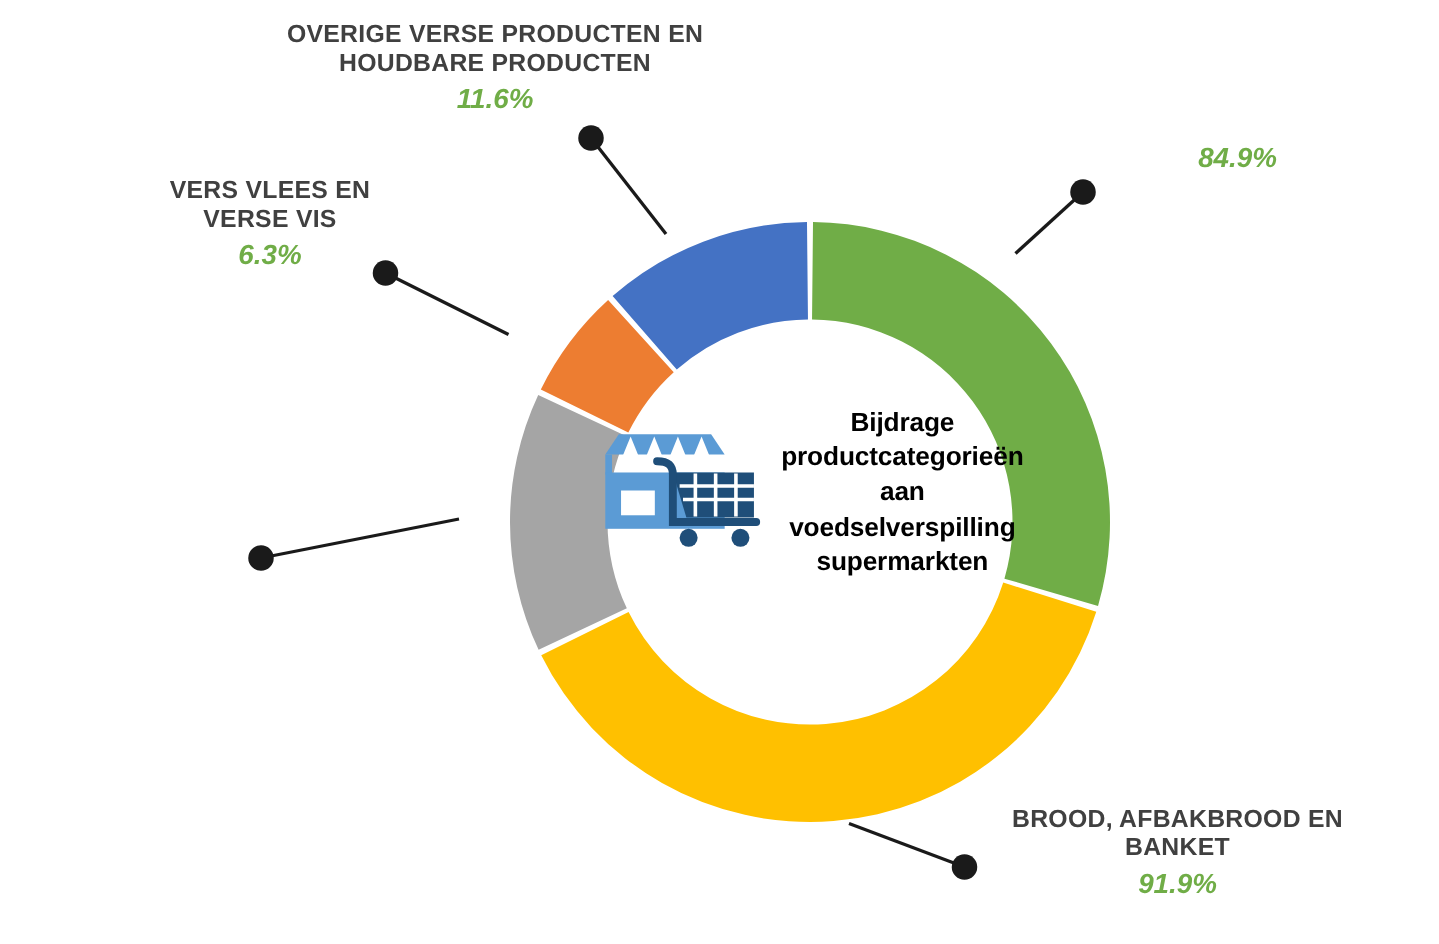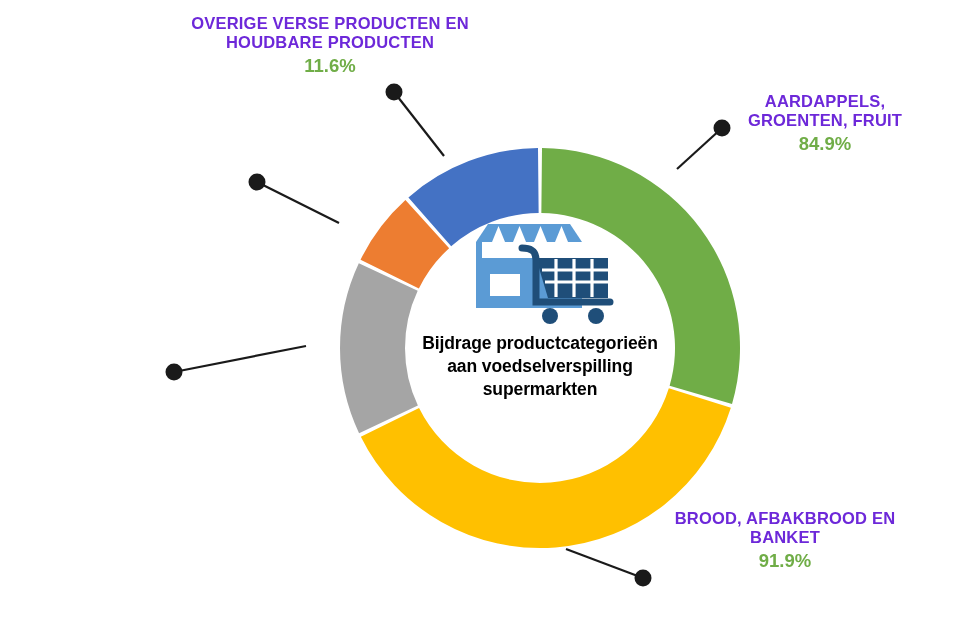--- a/index.html
+++ b/index.html
@@ -23,44 +23,45 @@
   }
   .callout {
     position: absolute;
     text-align: center;
     line-height: 1.18;
   }
   .callout .cat {
     font-size: 16.5px;
     font-weight: bold;
     letter-spacing: 0.2px;
-    color: #6d28d9;
+    color: #404040;
     text-transform: uppercase;
     white-space: pre-line;
   }
   .callout .pct {
     font-size: 18.5px;
     font-weight: bold;
     color: #70AD47;
     margin-top: 2px;
+    font-style: italic;
   }
   #donut-svg, #leaders-svg {
     position: absolute;
     left: 0; top: 0;
     width: 959px;
     height: 629px;
   }
   #center-block {
     position: absolute;
     left: 390px;
     top: 218px;
     width: 300px;
     height: 220px;
     display: flex;
-    flex-direction: column;
+    flex-direction: row;
     align-items: center;
     justify-content: flex-start;
     pointer-events: none;
   }
   #center-icon {
     width: 164px;
     height: 112px;
     margin-bottom: 2px;
   }
   #center-text {
@@ -144,28 +145,31 @@
 supermarkten</div>
   </div>
 
   <div class="callout" style="left:160px; top:14px; width:340px;">
     <div class="cat">OVERIGE VERSE PRODUCTEN EN
 HOUDBARE PRODUCTEN</div>
     <div class="pct">11.6%</div>
   </div>
 
   <div class="callout" style="left:700px; top:92px; width:250px;">
-    <div class="cat">AARDAPPELS,
-GROENTEN, FRUIT</div>
     <div class="pct">84.9%</div>
   </div>
 
+  <div class="callout" style="left:60px; top:118px; width:240px;">
+    <div class="cat">VERS VLEES EN
+VERSE VIS</div>
+    <div class="pct">6.3%</div>
+  </div>
 
   <div class="callout" style="left:47px; top:387px; width:300px;">
   </div>
 
-  <div class="callout" style="left:640px; top:509px; width:290px;text-align:center;">
+  <div class="callout" style="left:640px; top:537px; width:290px;text-align:center;">
     <div class="cat">BROOD, AFBAKBROOD EN
 BANKET</div>
     <div class="pct">91.9%</div>
   </div>
 
 </div>
 
 </body></html>

